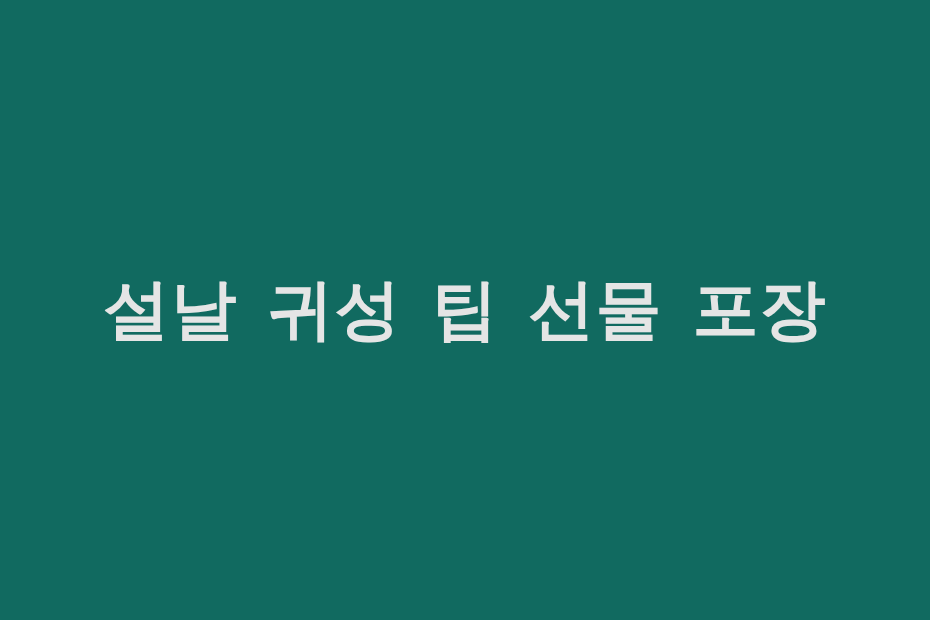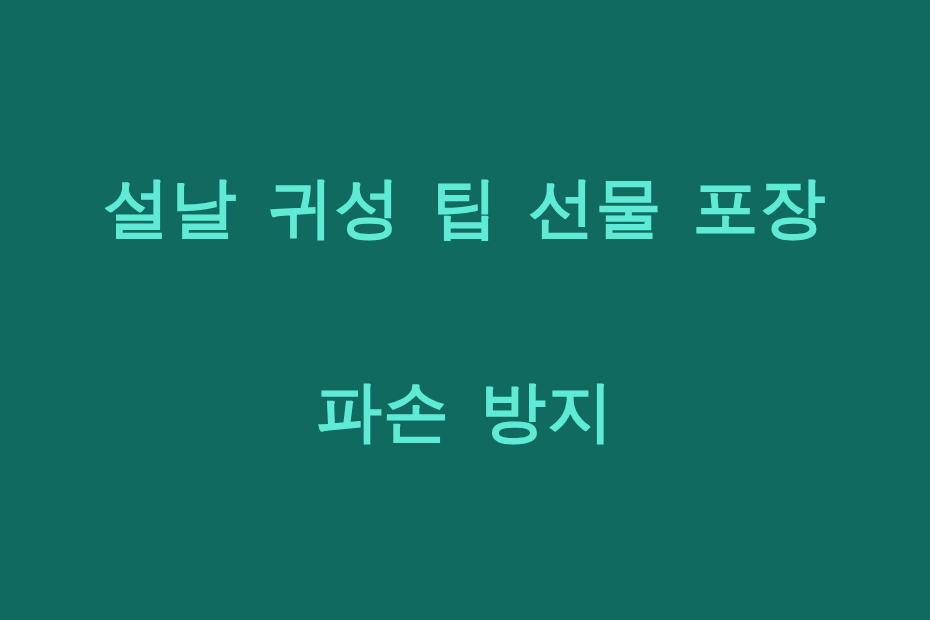--- a/index.html
+++ b/index.html
@@ -46,18 +46,17 @@
 
   .hl-line {
     display: block;
   }
 </style>
 </head>
 <body>
 
 <div id="banner" style="background: rgb(17, 106, 96);">
 
-  <h1 id="headline" style="color: #5eead4;">
+  <h1 id="headline" style="color: #e5e5e5;">
     <span class="hl-line">설날 귀성 팁 선물 포장</span>
-    <span class="hl-line">파손 방지</span>
   </h1>
 
 </div>
 
 </body></html>

